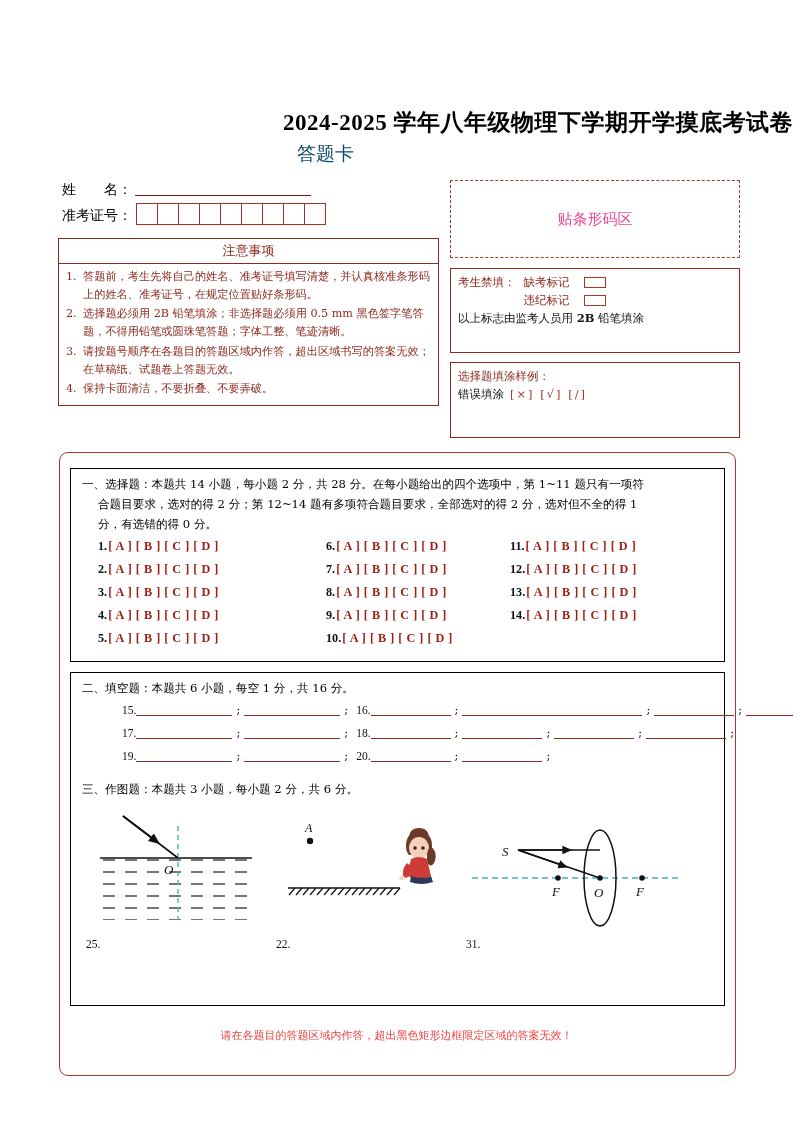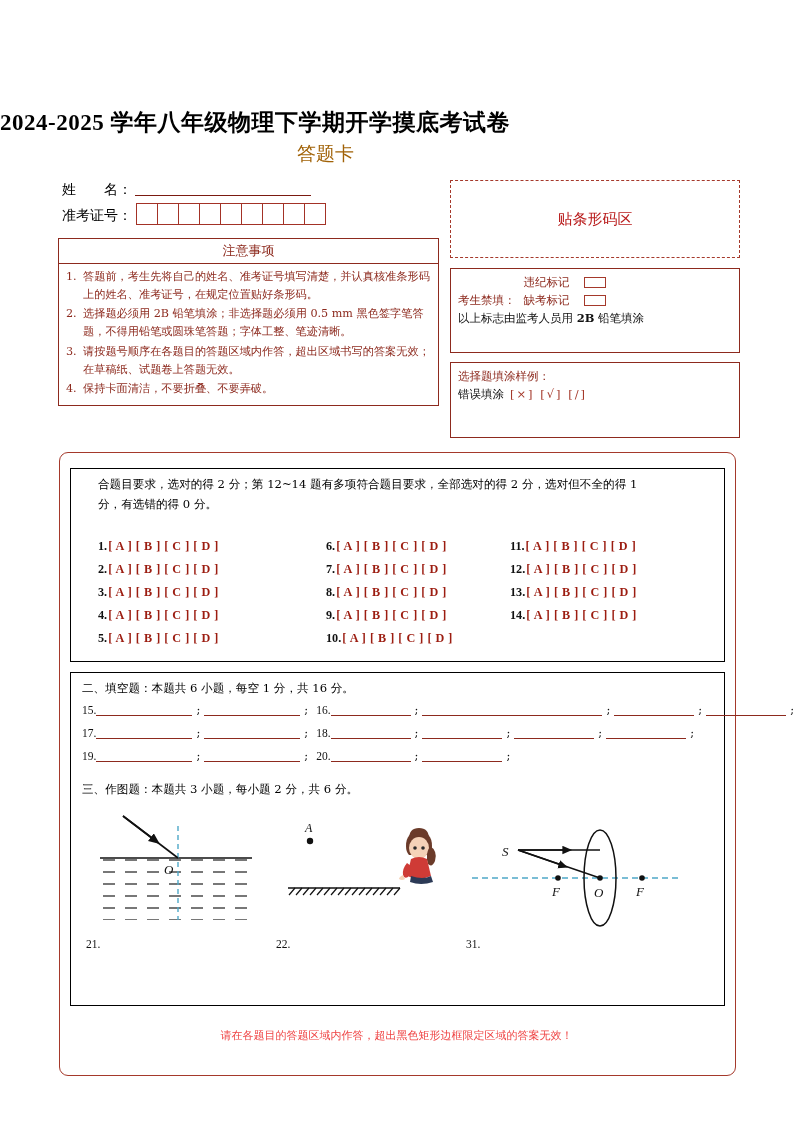--- a/index.html
+++ b/index.html
@@ -20,33 +20,33 @@
     left: 0; top: 0;
     width: 793px;
     height: 1123px;
   }
 
   
   .title-main {
     position: absolute;
     left: 0; top: 107px;
     width: 793px;
-    text-align: left;
+    text-align: right;
     font-size: 23px;
     font-weight: bold;
     letter-spacing: 0.5px;
     white-space: nowrap;
   }
   .title-sub {
     position: absolute;
     left: 0; top: 141px;
     width: 651px;
     text-align: center;
     font-size: 19px;
-    color: #a16207;
+    color: #0c4a6e;
     font-family: "DejaVu Serif", serif;
   }
 
   
   .name-row {
     position: absolute;
     left: 62px; top: 180px;
     font-size: 14px;
     font-family: "DejaVu Serif", serif;
     white-space: nowrap;
@@ -119,21 +119,21 @@
     left: 450px; top: 180px;
     width: 290px; height: 78px;
     box-sizing: border-box;
     border: 1.3px dashed #a5392b;
     display: flex;
     align-items: center;
     justify-content: center;
   }
   .barcode-label {
     font-size: 15px;
-    color: #b91c1c;
+    color: #ec4899;
     font-family: Liberation Serif, serif;
   }
 
   
   .proctor {
     position: absolute;
     left: 450px; top: 268px;
     width: 290px; height: 85px;
     box-sizing: border-box;
     border: 1.2px solid #8d2a1e;
@@ -243,20 +243,21 @@
     color: #8b1a10;
   }
   .choice-num { color: #111; margin-right: 1px; }
   .choice-opt { color: #9c1d11; letter-spacing: 0.5px; }
 
   
   .fill-rows {
     position: absolute;
     left: 70px; top: 702px;
     width: 655px;
+    padding-left: 40px;
   }
   .fill-row {
     height: 23px;
     white-space: nowrap;
     font-size: 11.5px;
     font-family: "DejaVu Serif", serif;
     padding-left: 12px;
     color: #111;
   }
   .fill-num { font-family: "Liberation Serif", serif; }
@@ -342,41 +343,42 @@
         </div>
       </div>
   </div>
 
   <div class="barcode">
     <div class="barcode-label">贴条形码区</div>
   </div>
 
   <div class="proctor">
     <div class="proctor-line">
+      <span class="lead">考生禁填：</span>
+      <span class="mid" style="margin-left:8px;">缺考标记</span>
+      <span class="mark-box"></span>
+    </div>
+    <div class="proctor-line">
       <span class="lead" style="visibility:hidden;">考生禁填：</span>
       <span class="mid" style="margin-left:8px;">违纪标记</span>
       <span class="mark-box"></span>
     </div>
-    <div class="proctor-line">
-      <span class="lead">考生禁填：</span>
-      <span class="mid" style="margin-left:8px;">缺考标记</span>
-      <span class="mark-box"></span>
-    </div>
     <div class="proctor-note"><span>以上标志由监考人员用 </span><b>2B</b><span> 铅笔填涂</span></div>
   </div>
 
   <div class="example">
     <div class="example-title">选择题填涂样例：</div>
     <div class="example-row"><span>错误填涂</span><span class="wrong-marks">[×]  [√]  [/]</span></div>
   </div>
 
   <div class="outer-frame"></div>
 
   <div class="sec-box" id="sec-choice"></div>
   <div class="sec-head" style="position:absolute;left:70px;top:470px;width:655px;">
+    <span>一、选择题：本题共 14 小题，每小题 2 分，共 28 分。在每小题给出的四个选项中，第 1~11 题只有一项符</span>
     <span class="indent">合题目要求，选对的得 2 分；第 12~14 题有多项符合题目要求，全部选对的得 2 分，选对但不全的得 1</span>
     <span class="indent">分，有选错的得 0 分。</span>
   </div>
 
   <div class="choice-grid">
     <div class="choice-col" id="col-1">
         <div class="choice-item"><span class="choice-num">1.</span><span class="choice-opt">[ A ] [ B ] [ C ] [ D ]</span></div>
         <div class="choice-item"><span class="choice-num">2.</span><span class="choice-opt">[ A ] [ B ] [ C ] [ D ]</span></div>
         <div class="choice-item"><span class="choice-num">3.</span><span class="choice-opt">[ A ] [ B ] [ C ] [ D ]</span></div>
         <div class="choice-item"><span class="choice-num">4.</span><span class="choice-opt">[ A ] [ B ] [ C ] [ D ]</span></div>
@@ -421,21 +423,21 @@
             <path d="M0,0 L7,3 L0,6 z" fill="#111"></path>
           </marker>
         </defs>
         <rect x="20" y="52" width="152" height="62" fill="url(#waterLines)"></rect>
         <line x1="20" y1="52" x2="172" y2="52" stroke="#111" stroke-width="1.6"></line>
         <line x1="98" y1="20" x2="98" y2="114" stroke="#4fa8c8" stroke-width="1.4" stroke-dasharray="5,4"></line>
         <line x1="43" y1="10" x2="98" y2="52" stroke="#111" stroke-width="1.6"></line>
         <line x1="43" y1="10" x2="76" y2="35" stroke="#111" stroke-width="1.6" marker-end="url(#arrBlk)"></line>
         <text x="84" y="68" font-family="Liberation Serif, serif" font-style="italic" font-size="13" fill="#111">O</text>
       </svg>
-      <div class="draw-label">21.</div>
+      <div class="draw-label">25.</div>
     </div>
 
     <div class="draw-cell" id="draw-22">
       <svg class="draw-svg" width="190" height="150" viewBox="0 0 190 150">
         <circle cx="40" cy="35" r="3.2" fill="#111"></circle>
         <text x="35" y="26" font-family="Liberation Serif, serif" font-style="italic" font-size="12" fill="#111">A</text>
         <line x1="18" y1="82" x2="130" y2="82" stroke="#111" stroke-width="1.7"></line>
         <g stroke="#111" stroke-width="1.2">
           <line x1="19" y1="89" x2="25" y2="82"></line>
             <line x1="26" y1="89" x2="32" y2="82"></line>

